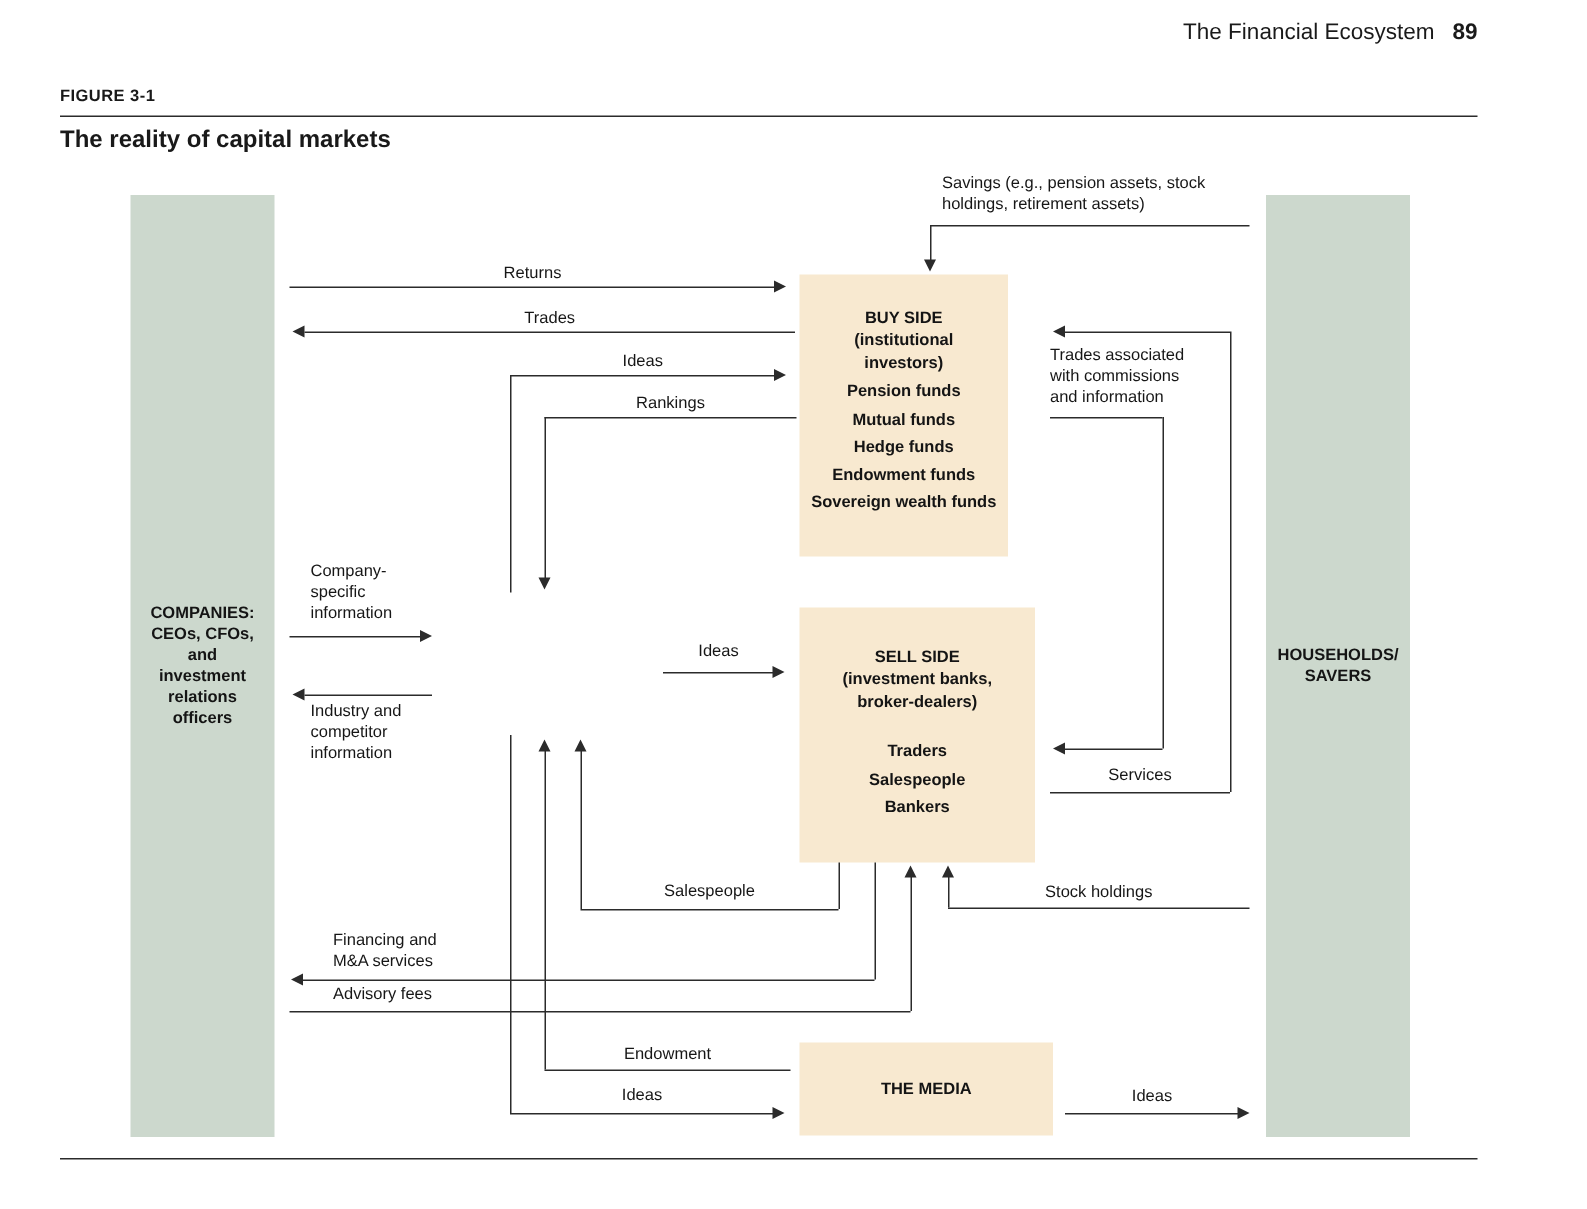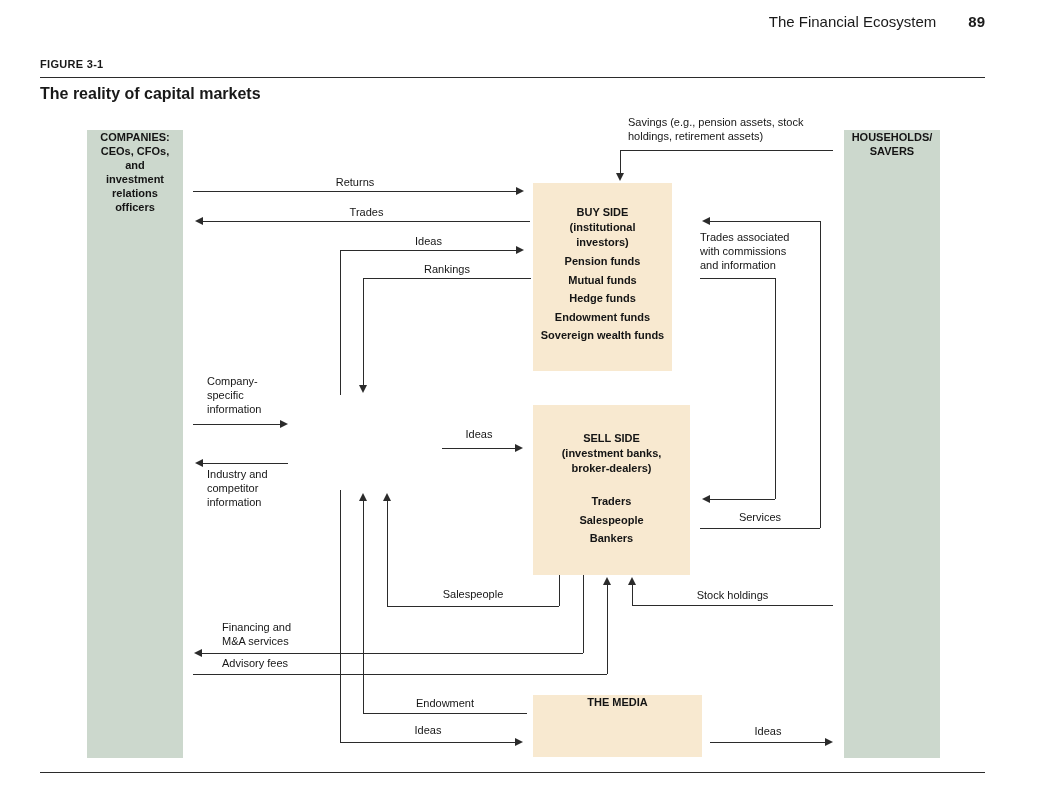--- a/index.html
+++ b/index.html
@@ -8,29 +8,29 @@
     --line:#2b2b2b;
     --ink:#191919;
   }
   *{margin:0;padding:0;box-sizing:border-box}
   html,body{background:#ffffff}
   body{font-family:"Liberation Sans", sans-serif;color:var(--ink)}
   .canvas{position:relative;width:1058px;height:806px;background:#fff;overflow:hidden}
 
   
   .hdr{position:absolute;top:13px;right:73px;font-size:15px;color:#1a1a1a;white-space:nowrap}
-  .hdr .pg{font-weight:bold;margin-left:32px}
+  .hdr .pg{font-weight:bold;margin-left:12px}
   .figlabel{position:absolute;left:40px;top:58px;font-size:11px;font-weight:bold;letter-spacing:.3px}
   .figtitle{position:absolute;left:40px;top:85px;font-size:16px;font-weight:bold}
   .rule{position:absolute;left:40px;width:945px;height:1px;background:var(--line)}
 
   
   .box{position:absolute;display:flex;flex-direction:column;align-items:center;text-align:center;
        font-size:11px;font-weight:bold;line-height:14px;color:#141414;white-space:pre-line}
-  .box.center{justify-content:flex-start}
+  .box.center{justify-content:center}
   .green{background:var(--green)}
   .tan{background:var(--tan)}
   .bigtitle{line-height:15px;white-space:pre-line}
   .items{line-height:18.5px;white-space:pre-line}
 
   
   .h,.v{position:absolute;background:var(--line)}
   .h{height:1px}
   .v{width:1px}
   .ah{position:absolute;width:0;height:0}

